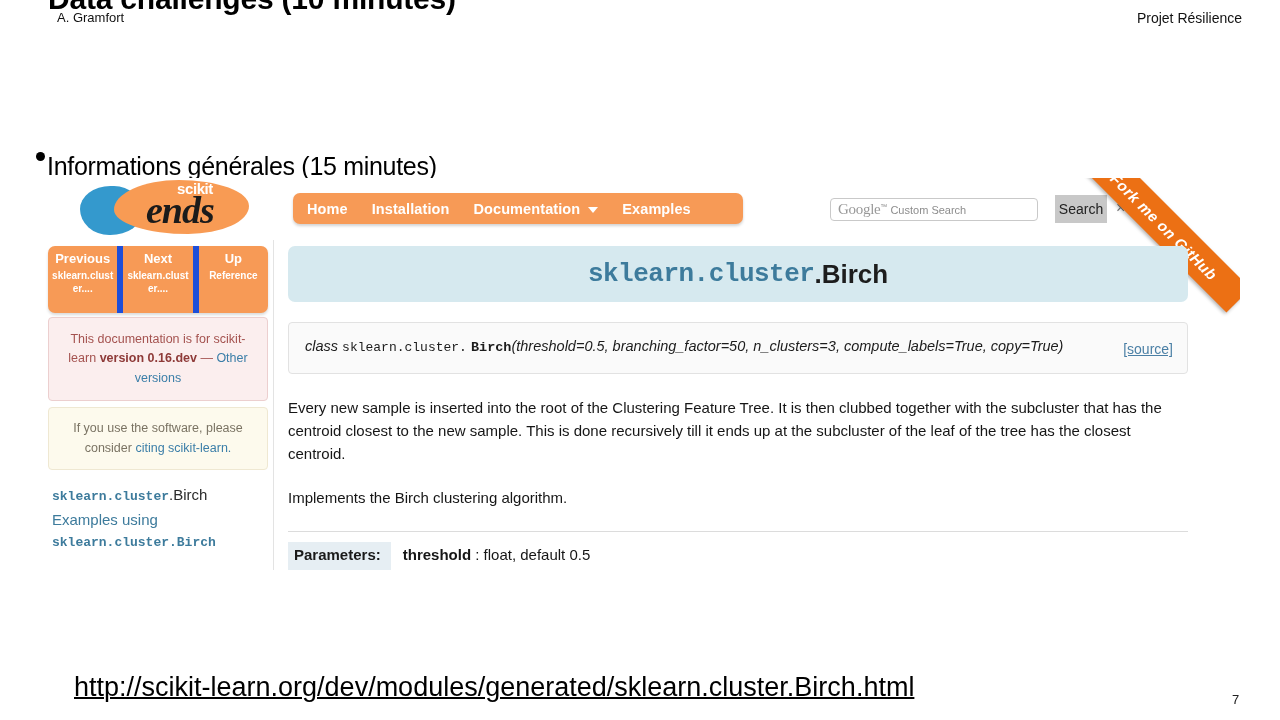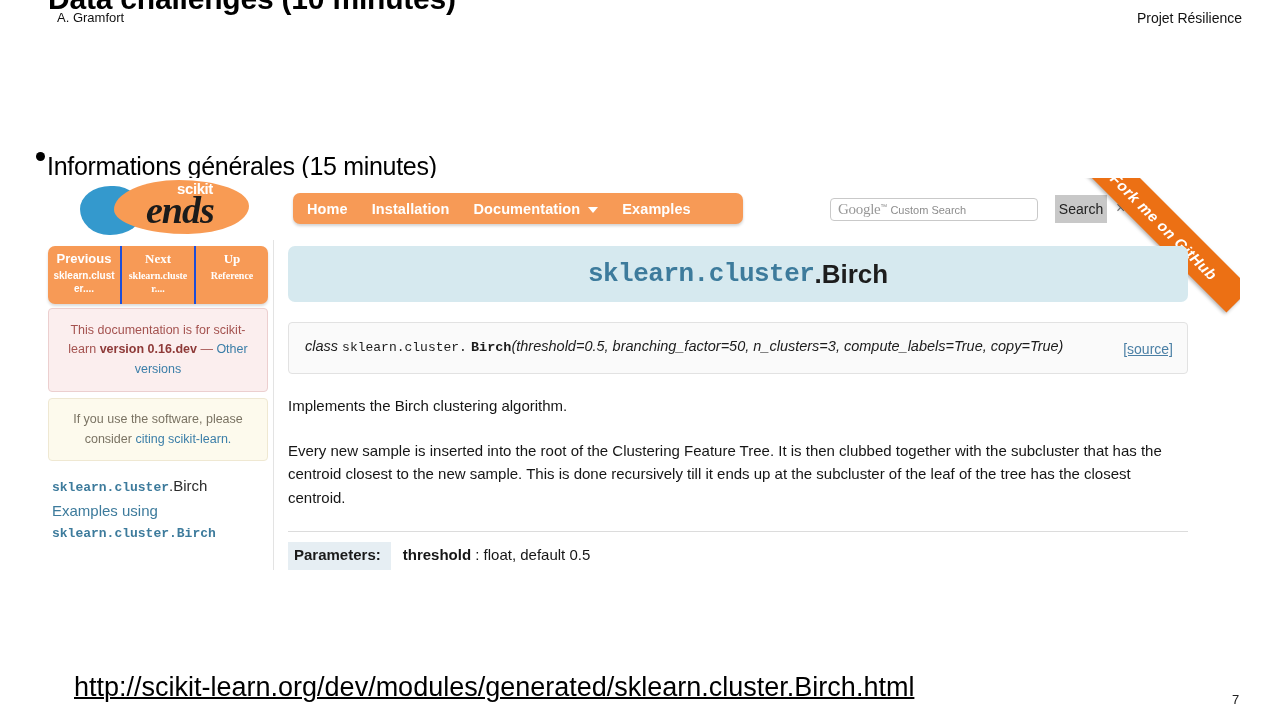--- a/index.html
+++ b/index.html
@@ -248,30 +248,30 @@
     left: 8px;
     top: 68px;
     width: 220px;
   }
   .sk-relbar {
     display: flex;
     background: #f79a56;
     border-radius: 7px;
     overflow: hidden;
     box-shadow: 0 2px 3px rgba(0,0,0,0.15);
-    height: 58px;
+    height: 67px;
   }
   .sk-relbar .cell {
     flex: 1;
     color: #fff;
     text-align: center;
     padding: 6px 3px 0 3px;
     box-sizing: border-box;
   }
-  .sk-relbar .cell + .cell { border-left: 2px solid #1d4ed8; font-family: Liberation Serif, serif; }
+  .sk-relbar .cell + .cell { border-left: 6px solid #1d4ed8; }
   .sk-relbar .cell .lbl {
     font-size: 13px;
     font-weight: bold;
     display: block;
     line-height: 1.15;
   }
   .sk-relbar .cell .sub {
     font-size: 10px;
     font-weight: bold;
     display: block;
@@ -511,22 +511,22 @@
         <span class="tail">.Birch</span>
     </div>
 
     <div class="sk-sig">
       <span class="kw">class</span>
       <span class="mono">sklearn.cluster.</span>
       <span class="cname">Birch</span><span class="args">(threshold=0.5, branching_factor=50, n_clusters=3, compute_labels=True, copy=True)</span>
       <a href="#" class="source">[source]</a>
     </div>
 
+    <div class="sk-para second">Every new sample is inserted into the root of the Clustering Feature Tree. It is then clubbed together with the subcluster that has the centroid closest to the new sample. This is done recursively till it ends up at the subcluster of the leaf of the tree has the closest centroid.</div>
     <div class="sk-para">Implements the Birch clustering algorithm.</div>
-    <div class="sk-para second">Every new sample is inserted into the root of the Clustering Feature Tree. It is then clubbed together with the subcluster that has the centroid closest to the new sample. This is done recursively till it ends up at the subcluster of the leaf of the tree has the closest centroid.</div>
 
     <div class="sk-params">
       <div class="ph">Parameters:</div>
       <div class="pbody"><b>threshold</b><span> : float, default 0.5</span></div>
     </div>
   </div>
 </div>
 
 <a class="slide-link" href="#">http://scikit-learn.org/dev/modules/generated/sklearn.cluster.Birch.html</a>
 <div class="slide-pageno">7</div>

